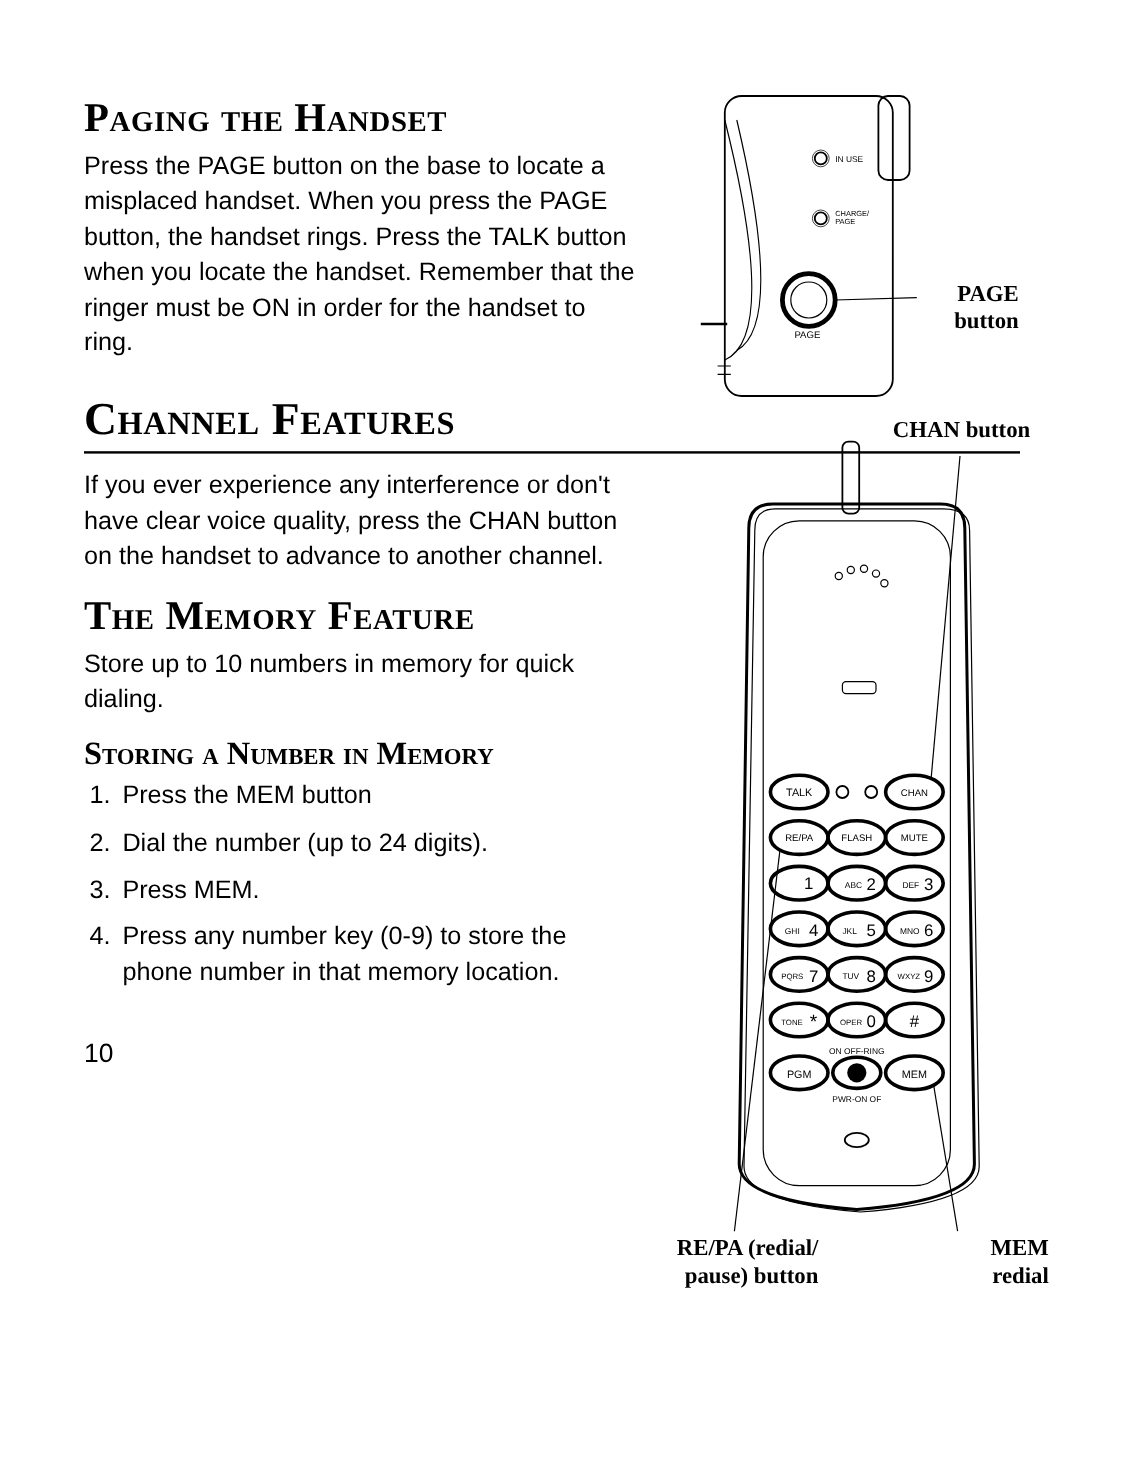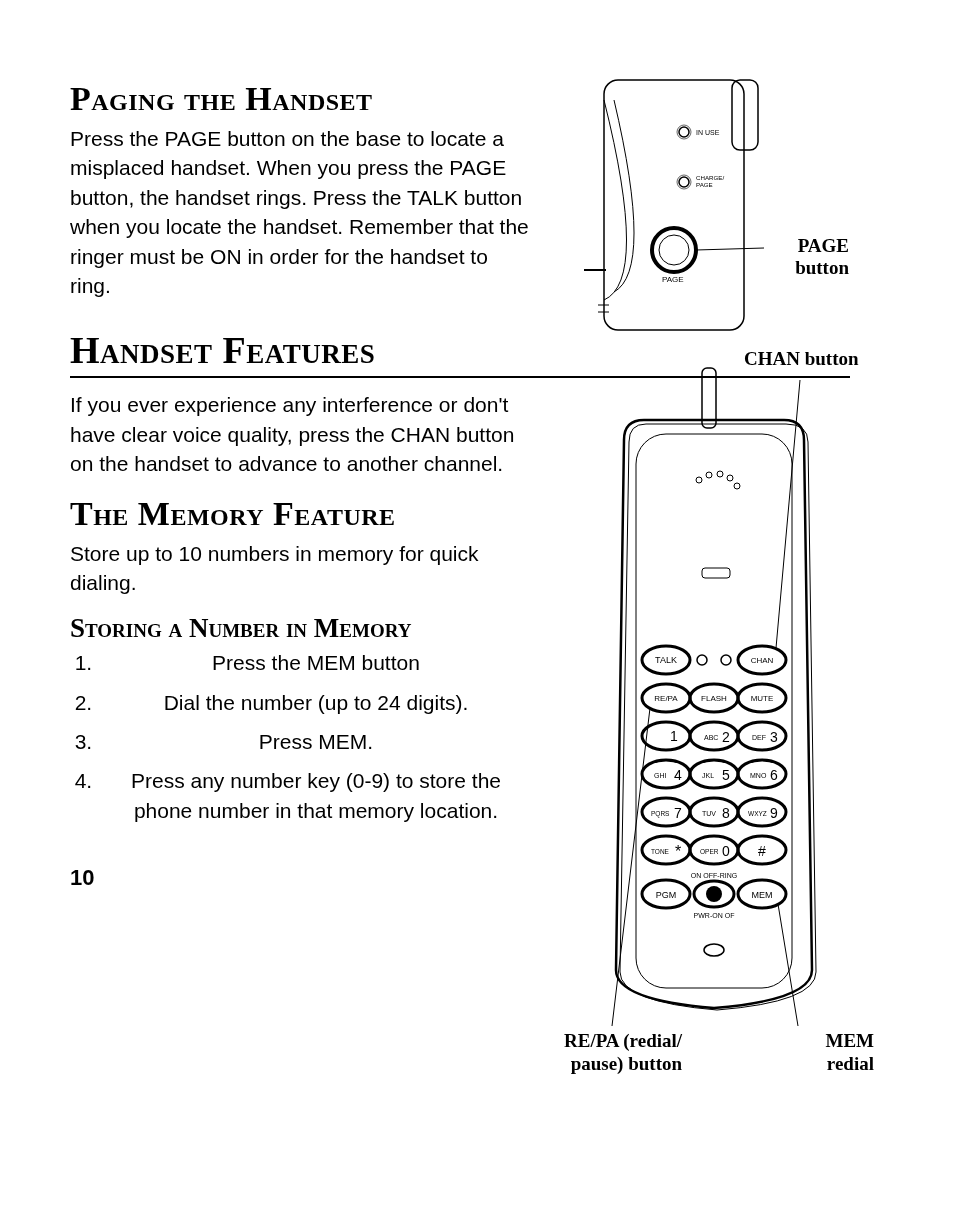--- a/index.html
+++ b/index.html
@@ -68,24 +68,23 @@
   }
   ol.steps {
     font-size: 21px;
     line-height: 1.4;
     padding-left: 24px;
     margin: 4px 0 16px 4px;
   }
   ol.steps li {
     margin-bottom: 10px;
     padding-left: 4px;
-    text-align: center;
   }
   .pagenum {
-    font-weight: bold;
+    font-weight: normal;
     font-size: 22px;
     margin-top: 40px;
   }
   .captionlabel {
     font-family: "Times New Roman", Times, serif;
     font-weight: bold;
     font-size: 19px;
     position: absolute;
     text-align: right;
   }
@@ -109,21 +108,21 @@
 <div class="page">
   <div class="content">
 
     <div class="textcol">
 
       <h1 class="section">Paging the Handset</h1>
       <p class="body">
         <span>Press the PAGE button on the base to locate a misplaced handset. When you press the PAGE button, the handset rings. Press the TALK button when you locate the handset. Remember that the ringer must be </span><span class="bold">ON</span><span> in order for the handset to ring.</span>
       </p>
 
-      <h1 class="mainsection">Handset Features</h1>
+      <h1 class="mainsection">Channel Features</h1>
       <div class="rule" style="width:780px"></div>
 
       <p class="body">If you ever experience any interference or don't have clear voice quality, press the CHAN button on the handset to advance to another channel.</p>
 
       <h1 class="section">The Memory Feature</h1>
       <p class="body">Store up to 10 numbers in memory for quick dialing.</p>
 
       <h2 class="sub">Storing a Number in Memory</h2>
 
       <ol class="steps">

